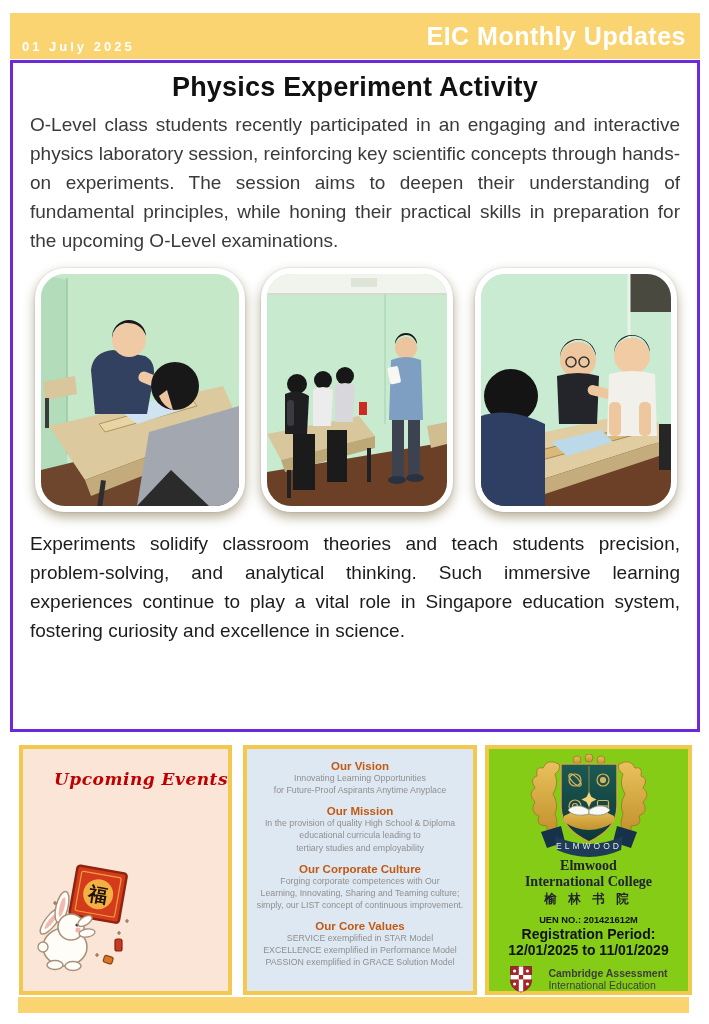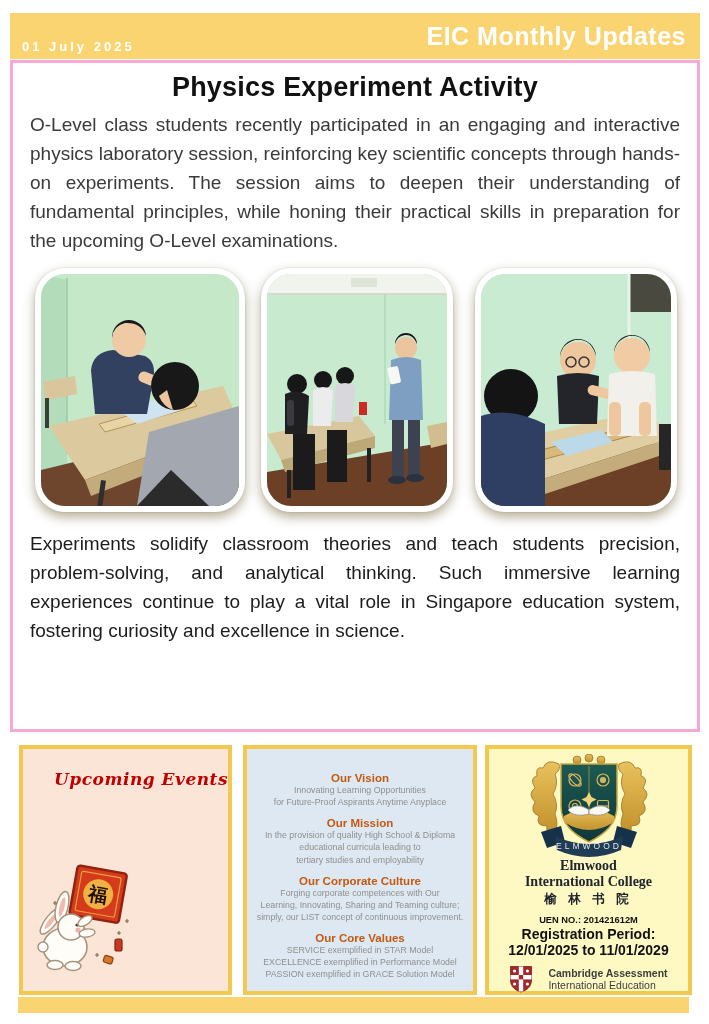--- a/index.html
+++ b/index.html
@@ -6,46 +6,46 @@
   html,body { background:#ffffff; }
   body { font-family:"Liberation Sans", sans-serif; }
   #page { position:relative; width:709px; height:1024px; background:#ffffff; margin:0 auto; overflow:hidden; }
 
   
   .band { position:absolute; left:10px; top:13px; width:690px; height:46px; background:#FAD470; }
   .band-date { position:absolute; left:12px; bottom:5px; color:#ffffff; font-weight:bold; font-size:13px; letter-spacing:3px; }
   .band-masthead { position:absolute; right:14px; top:9px; color:#ffffff; font-weight:bold; font-size:25px; letter-spacing:0.5px; }
 
   
-  .main-box { position:absolute; left:10px; top:60px; width:690px; height:672px; background:#ffffff; border:3px solid #f9a8d4; }
+  .main-box { position:absolute; left:10px; top:60px; width:690px; height:672px; background:#ffffff; border:3px solid #6d28d9; }
   .article-title { text-align:center; font-size:27px; font-weight:bold; color:#111111; margin-top:9px; letter-spacing:0.2px; }
   .para { text-align:justify; font-size:19px; line-height:1.52; margin:8px 17px 0 17px; }
   .para-1 { color:#3a3a3a; }
   .para-2 { color:#1c1c1c; margin-top:14px; }
 
   
   .photo-row { position:relative; height:252px; margin-top:9px; }
   .photo-card { position:absolute; top:4px; border:6px solid #ffffff; border-radius:30px; overflow:hidden;
                 box-shadow:0 5px 12px rgba(90,70,20,0.45), 0 0 0 1px rgba(0,0,0,0.05); background:#c6ead0; }
   .photo-card svg { display:block; }
   .pc1 { left:22px;  width:210px; height:244px; }
   .pc2 { left:248px; width:192px; height:244px; }
   .pc3 { left:462px; width:202px; height:244px; }
 
   
   .panel { position:absolute; top:745px; height:250px; border:4px solid #F3C84F; }
   .panel-events { left:19px;  width:213px; background:#FBE5D6; }
   .panel-info   { left:243px; width:234px; background:#DEE8F2; }
-  .panel-college{ left:485px; width:207px; background:#fef9c3; }
+  .panel-college{ left:485px; width:207px; background:#84cc16; }
 
   .events-title { text-align:right; margin-top:20px; font-family:"DejaVu Serif", serif; font-style:italic; font-weight:bold;
                   font-size:17px; color:#C00000; letter-spacing:0.5px; }
   .rabbit-wrap { position:absolute; left:8px; bottom:14px; width:112px; height:118px; }
 
-  .info-inner { padding-top:23px; text-align:center; }
+  .info-inner { padding-top:11px; text-align:center; }
   .info-heading { color:#C45911; font-weight:bold; font-size:11.5px; margin-top:9px; }
   .info-heading:first-child { margin-top:0; }
   .info-line { color:#8f8f8f; font-size:8.8px; line-height:1.38; }
 
   .college-inner { text-align:center; }
   .crest-wrap { margin:5px auto 0 auto; width:128px; height:104px; }
   .college-name { font-family:"Liberation Serif", serif; font-weight:bold; color:#20242e; font-size:14px; line-height:1.15; }
   .college-cn { font-weight:bold; color:#20242e; font-size:12.5px; letter-spacing:4px; margin-top:1px; }
   .college-uen { font-weight:bold; color:#111; font-size:9.3px; margin-top:7px; }
   .college-reg { font-weight:bold; color:#111; font-size:14px; margin-top:1px; }

